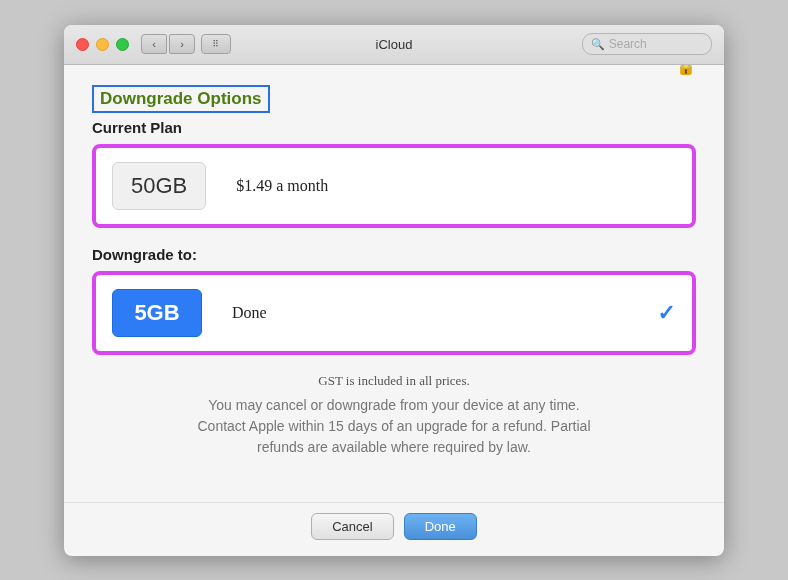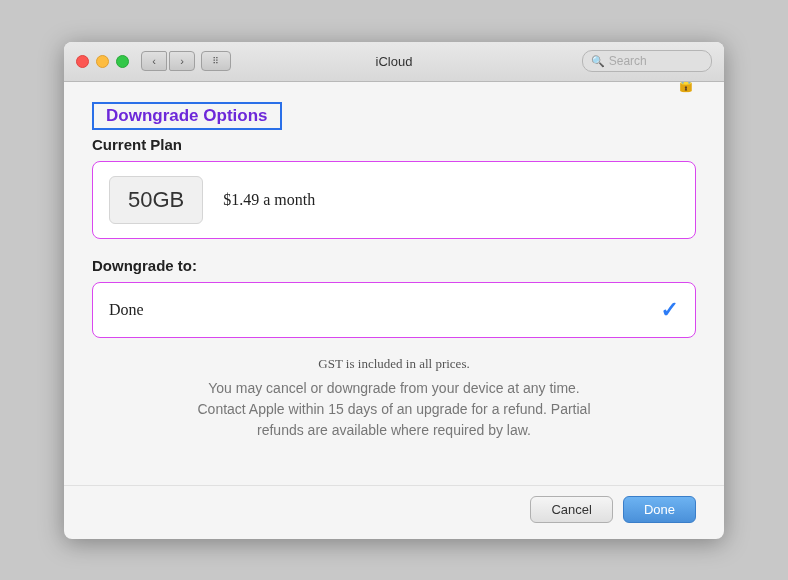--- a/index.html
+++ b/index.html
@@ -124,24 +124,24 @@
 
     
     .content {
       padding: 20px 28px 16px 28px;
       flex: 1;
     }
 
     .page-title {
       font-size: 17px;
       font-weight: 700;
-      color: #6d28d9;
+      color: #4d7c0f;
       border: 2.5px solid #2a6fe8;
       display: inline-block;
-      padding: 2px 12px;
+      padding: 2px 6px;
       margin-bottom: 6px;
     }
 
     .subtitle {
       font-size: 13px;
       color: #555;
       margin-bottom: 18px;
     }
 
     .lock-icon {
@@ -164,26 +164,26 @@
       color: #222;
     }
 
     .current-usage {
       font-size: 13px;
       color: #666;
     }
 
     .plan-box {
       background: #fff;
-      border: 1px solid #d946ef;
+      border: 4px solid #d946ef;
       border-radius: 8px;
       padding: 14px 16px;
       display: flex;
       align-items: center;
-      gap: 20px;
+      gap: 30px;
       margin-bottom: 18px;
     }
 
     .storage-badge {
       background: #f0f0f0;
       border: 1px solid #d5d5d5;
       border-radius: 6px;
       padding: 10px 18px;
       font-size: 22px;
       font-weight: 300;
@@ -230,21 +230,21 @@
       font-size: 14px;
       color: #777;
       line-height: 1.5;
       max-width: 420px;
       margin: 0 auto 28px;
     }
 
     
     .footer {
       display: flex;
-      justify-content: flex-end;
+      justify-content: center;
       padding: 10px 28px 16px 28px;
       gap: 10px;
       border-top: 1px solid #e0e0e0;
     }
 
     .btn {
       padding: 5px 20px;
       border-radius: 6px;
       font-size: 13px;
       font-weight: 500;
@@ -296,20 +296,21 @@
       <div class="storage-badge">50GB</div>
       <span class="plan-price">$1.49 a month</span>
     </div>
 
     
     <div class="downgrade-section">
       <div class="section-header">
         <span class="section-label">Downgrade to:</span>
       </div>
       <div class="plan-box">
+        <div class="storage-badge selected">5GB</div>
         <span class="plan-price">Done</span>
         <span class="checkmark">✓</span>
       </div>
     </div>
 
     
     <div class="gst-note">GST is included in all prices.</div>
     <div class="legal-note">You may cancel or downgrade from your device at any time. Contact Apple within 15 days of an upgrade for a refund. Partial refunds are available where required by law.</div>
 
   </div>

